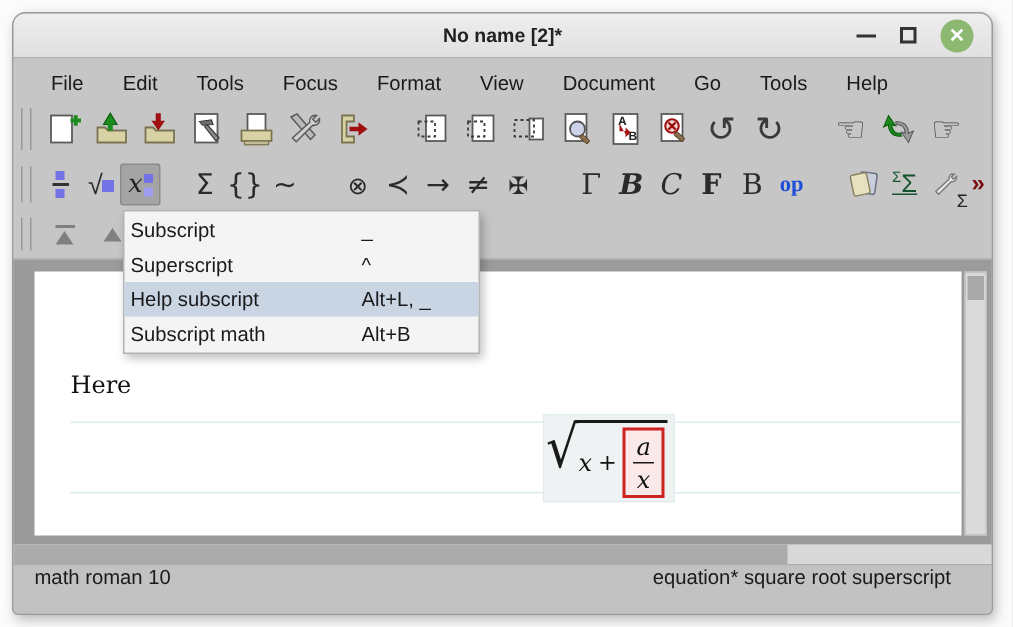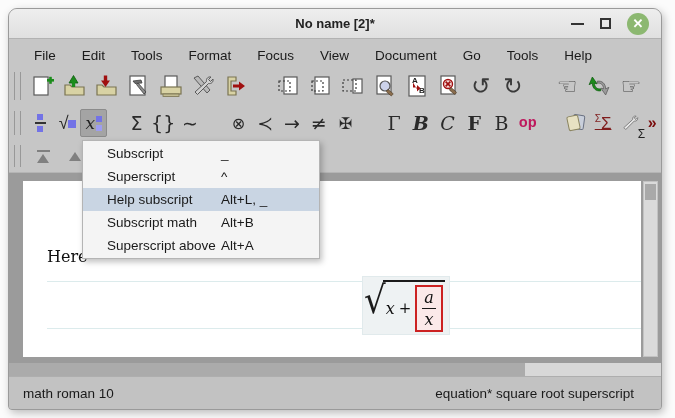--- a/index.html
+++ b/index.html
@@ -57,22 +57,22 @@
   .sqrt-icon .rad { font-size:18px; color:#2a2a2a; }
   .sqrt-icon .sq { width:8px; height:8px; background:#7373e6; margin-left:-1px; margin-top:2px; }
   .scripts-icon { display:flex; align-items:center; }
   .scripts-icon .x { font-family:"DejaVu Serif",serif; font-style:italic; font-size:17px; color:#222; }
   .scripts-icon .col { display:flex; flex-direction:column; gap:3px; margin-left:1px; }
   .scripts-icon .col i { width:6px; height:6px; display:block; }
   .scripts-icon .col i.top { background:#7373e6; }
   .scripts-icon .col i.bot { background:#9d9df0; }
   .bolditalic { font-weight:bold; font-style:italic; font-family:"DejaVu Serif",serif; }
   .italic { font-style:italic; font-family:"DejaVu Serif",serif; }
-  .opword { font-weight:bold; font-size:15px; font-family:Liberation Mono, monospace; color:#be185d; }
-  .sigma-sup { font-size:17px; color:#7f1d1d;text-decoration:underline; }
+  .opword { font-weight:bold; font-size:15px; font-family:Liberation Serif, serif; color:#1d4ed8; }
+  .sigma-sup { font-size:17px; color:#14532d;text-decoration:underline; }
   .sigma-sup sup { font-size:10px; }
   .overflow { color:#7a0c0c; font-weight:bold; font-size:16px; }
   .wrench-sigma { position:relative; }
   .wrench-sigma .sig { position:absolute; right:-2px; bottom:-4px; font-size:12px; color:#222; }
 
   
   .tri { width:0; height:0; border-left:6px solid transparent; border-right:6px solid transparent; }
   .tri-up { border-bottom:9px solid #808080; }
   .tri-down { border-top:9px solid #808080; }
   .tri-top-wrap { display:flex; flex-direction:column; align-items:center; gap:2px; }
@@ -105,33 +105,33 @@
 
   .vscroll { position:absolute; right:3px; top:8px; bottom:6px; width:15px; background:#dadada; border:1px solid #c2c2c2; }
   .vthumb { position:absolute; left:1px; right:1px; top:2px; height:16px; background:#a9a9a9; cursor:grab; }
 
   .hscroll { height:13px; background:#d8d8d8; position:relative; }
   .hthumb { position:absolute; left:0; top:0; bottom:0; width:516px; background:#ababab; cursor:grab; }
 
   
   .statusbar {
     height:33px; background:#c2c2c2; border-top:1px solid #aeaeae;
-    display:flex; align-items:center; justify-content:space-between;
+    display:flex; justify-content:space-between;
     padding:0 27px 0 14px; font-size:13.5px; color:#1a1a1a;
     border-radius:0 0 3px 3px;
   }
 
   
   .dropdown {
     position:absolute; left:73px; top:131px; width:238px;
     background:#f4f4f4; border:1px solid #b4b4b4;
     box-shadow:2px 3px 6px rgba(0,0,0,.25);
     z-index:50; padding:1px 0;
   }
-  .ditem { display:flex; align-items:center; height:23px; padding:0 24px; font-size:13.5px; color:#1a1a1a; cursor:pointer; }
+  .ditem { display:flex; align-items:center; height:23px; padding:0 4px; font-size:13.5px; color:#1a1a1a; cursor:pointer; }
   .ditem .lbl { flex:1; }
   .ditem .sc { width:74px; text-align:left; color:#1a1a1a; }
   .ditem.hl { background:#c9d5e3; }
 
   
   svg .pg { fill:#ffffff; stroke:#5a5a5a; stroke-width:1.2; }
   svg .dot { fill:none; stroke:#3a3a3a; stroke-width:1.2; stroke-dasharray:2 2; }
 </style>
 </head>
 <body>
@@ -144,22 +144,22 @@
       <div class="btn-min"></div>
       <div class="btn-max"></div>
       <div class="btn-close">✕</div>
     </div>
   </div>
 
   <div class="menubar">
     <span class="mitem">File</span>
     <span class="mitem">Edit</span>
     <span class="mitem">Tools</span>
+    <span class="mitem">Focus</span>
     <span class="mitem">Format</span>
-    <span class="mitem">Focus</span>
     <span class="mitem">View</span>
     <span class="mitem">Document</span>
     <span class="mitem">Go</span>
     <span class="mitem">Tools</span>
     <span class="mitem">Help</span>
   </div>
 
   <div class="toolbar tb1">
     <div class="handle"></div>
 
@@ -431,19 +431,15 @@
       <span class="sc">^</span>
     </div>
     <div class="ditem hl">
       <span class="lbl">Help subscript</span>
       <span class="sc">Alt+L, _</span>
     </div>
     <div class="ditem">
       <span class="lbl">Subscript math</span>
       <span class="sc">Alt+B</span>
     </div>
-    <div class="ditem">
-      <span class="lbl">Superscript above</span>
-      <span class="sc">Alt+A</span>
-    </div>
   </div>
 
 </div>
 
 </body></html>

